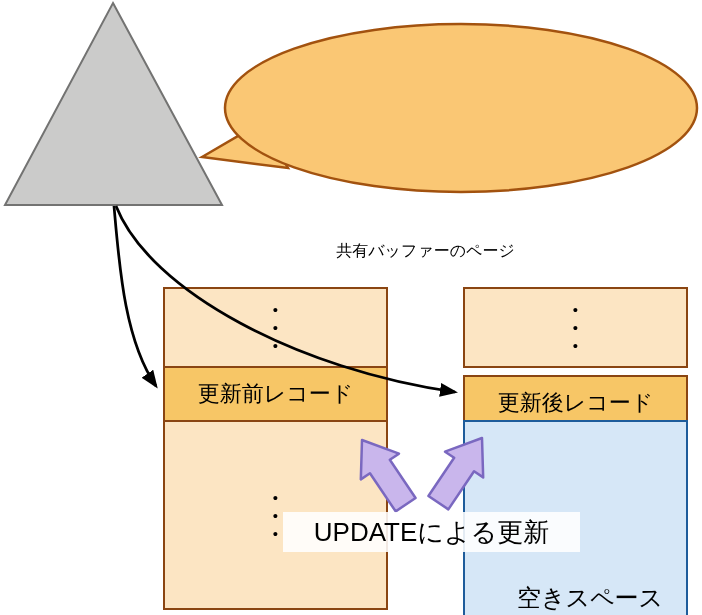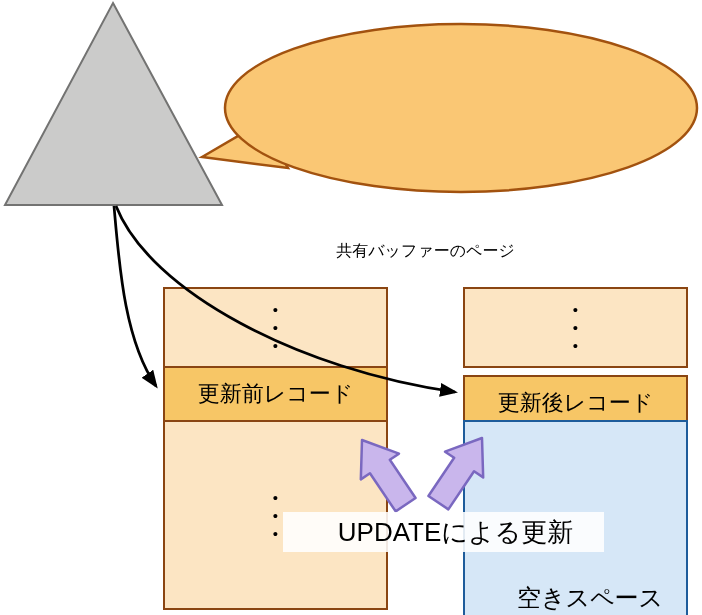--- a/index.html
+++ b/index.html
@@ -16,21 +16,21 @@
   .free{background:#D6E7F7;border-color:#1E5C9B;display:flex;align-items:flex-end;
         justify-content:center;font-size:24px;padding-bottom:10px;}
 
   
   .idx-label{left:25px;top:142px;width:180px;text-align:center;font-size:23px;z-index:6;}
   .callout-text{left:249px;top:57px;width:424px;text-align:center;font-size:25px;
                 line-height:34px;font-weight:600;z-index:6;}
   .buffer-title{left:163px;top:241px;width:525px;text-align:center;font-size:16px;z-index:2;}
   .update-label{left:283px;top:512px;width:297px;height:40px;z-index:8;
                 background:rgba(255,255,255,0.88);display:flex;align-items:center;
-                justify-content:center;font-size:26px;white-space:nowrap;padding-left:24px;}
+                justify-content:center;font-size:26px;white-space:nowrap;}
 
   
   .vdots{display:flex;flex-direction:column;align-items:center;z-index:2;}
   .vdots span{font-size:15px;line-height:18px;}
 </style>
 </head>
 <body>
 
 <div class="stage">
 

